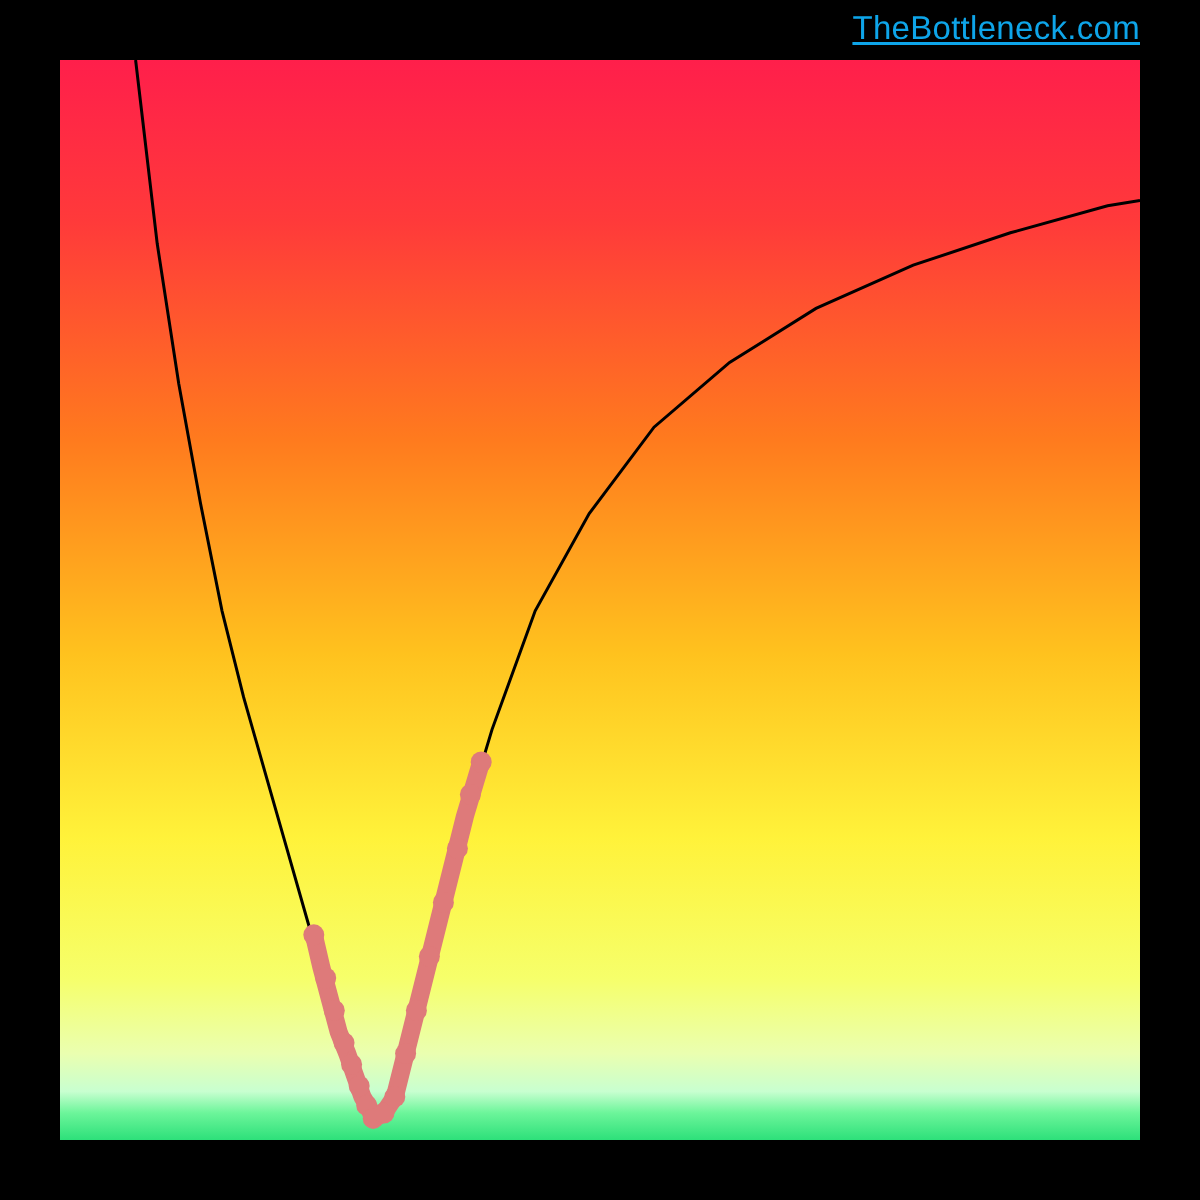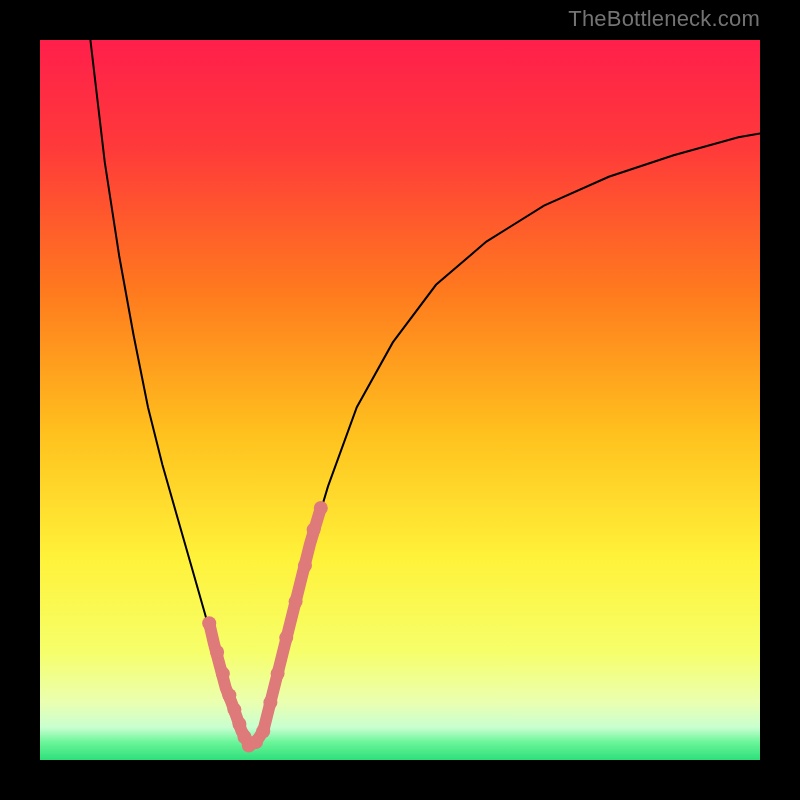--- a/index.html
+++ b/index.html
@@ -17,22 +17,23 @@
     width: 720px;
     height: 720px;
   }
   .watermark {
     position: absolute;
     top: 6px;
     right: 40px;
     font-family: Arial, Helvetica, sans-serif;
     font-size: 22px;
     font-weight: 500;
-    color: #737373;
+    color: #0ea5e9;
     letter-spacing: 0.2px;
+    text-decoration: underline;
   }
   svg { display: block; }
 </style>
 </head>
 <body>
 <div class="container">
   <div class="watermark">TheBottleneck.com</div>
   <div class="plot-area">
     <svg id="chart-svg" width="720" height="720" viewBox="0 0 720 720">
         <defs>

